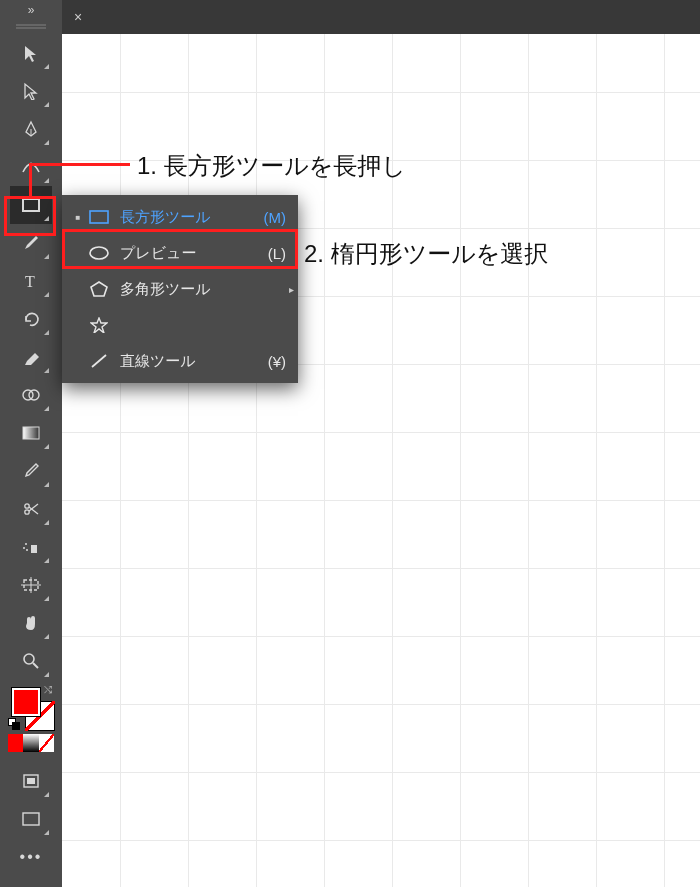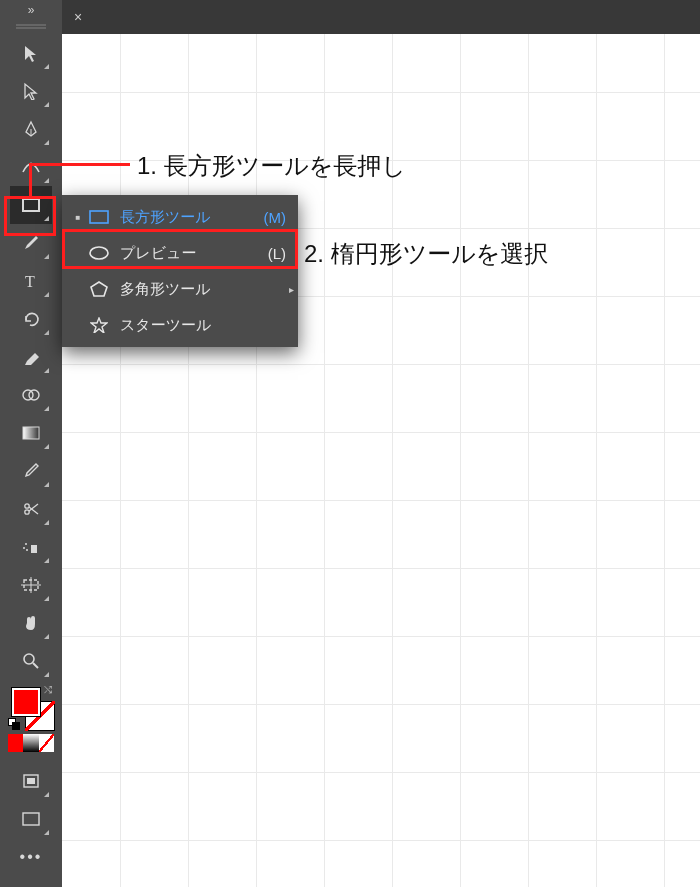--- a/index.html
+++ b/index.html
@@ -288,22 +288,31 @@
     <span class="sc"></span>
     <span class="chev">▸</span>
   </div>
   <div class="fly-item">
     <span class="dot"></span>
     <span class="ic">
         <svg width="18" height="16">
           <polygon points="9,1 11,6 17,6 12,10 14,16 9,12 4,16 6,10 1,6 7,6" fill="none" stroke="#e6e6e6" stroke-width="1.4"></polygon>
         </svg>
       </span>
-    <span class="lbl">スターツール</span>
     <span class="sc"></span>
+  </div>
+  <div class="fly-item">
+    <span class="dot"></span>
+    <span class="ic">
+        <svg width="18" height="16">
+          <line x1="2" y1="14" x2="16" y2="2" stroke="#e6e6e6" stroke-width="1.8"></line>
+        </svg>
+      </span>
+    <span class="lbl">直線ツール</span>
+    <span class="sc">(¥)</span>
   </div>
 </div>
 
 <div class="red-box" style="left:4px;top:196px;width:52px;height:40px"></div>
 <div class="red-box" style="left:62px;top:229px;width:236px;height:40px"></div>
 <div class="red-line" style="left:30px;top:163px;width:100px"></div>
 <div class="red-line" style="left:29px;top:163px;width:3px;height:35px"></div>
 
 <div class="anno" style="left:137px;top:150px">1. 長方形ツールを長押し</div>
 <div class="anno" style="left:304px;top:238px">2. 楕円形ツールを選択</div>

